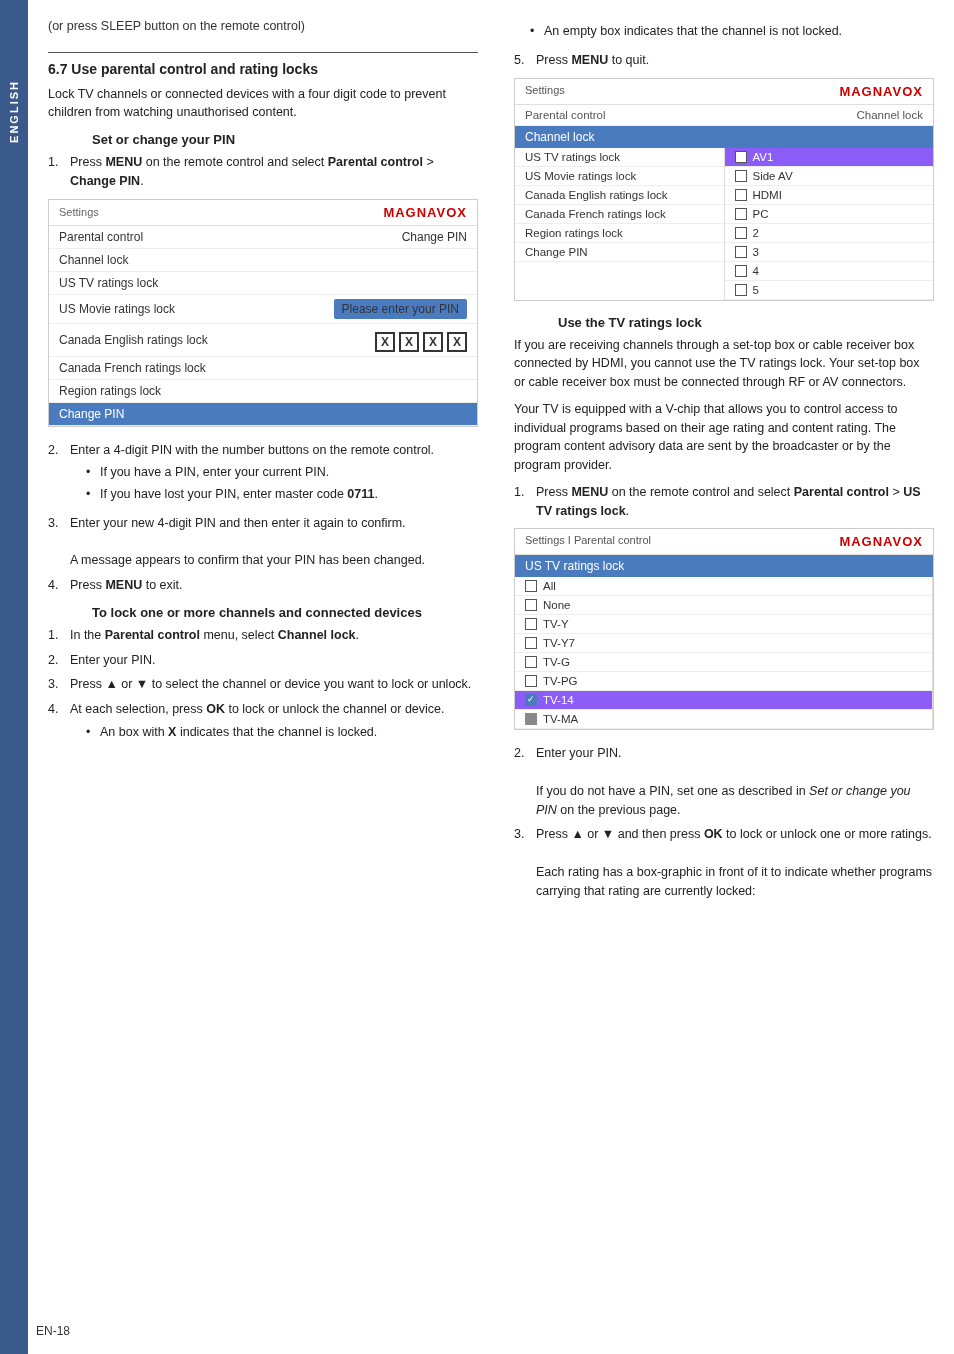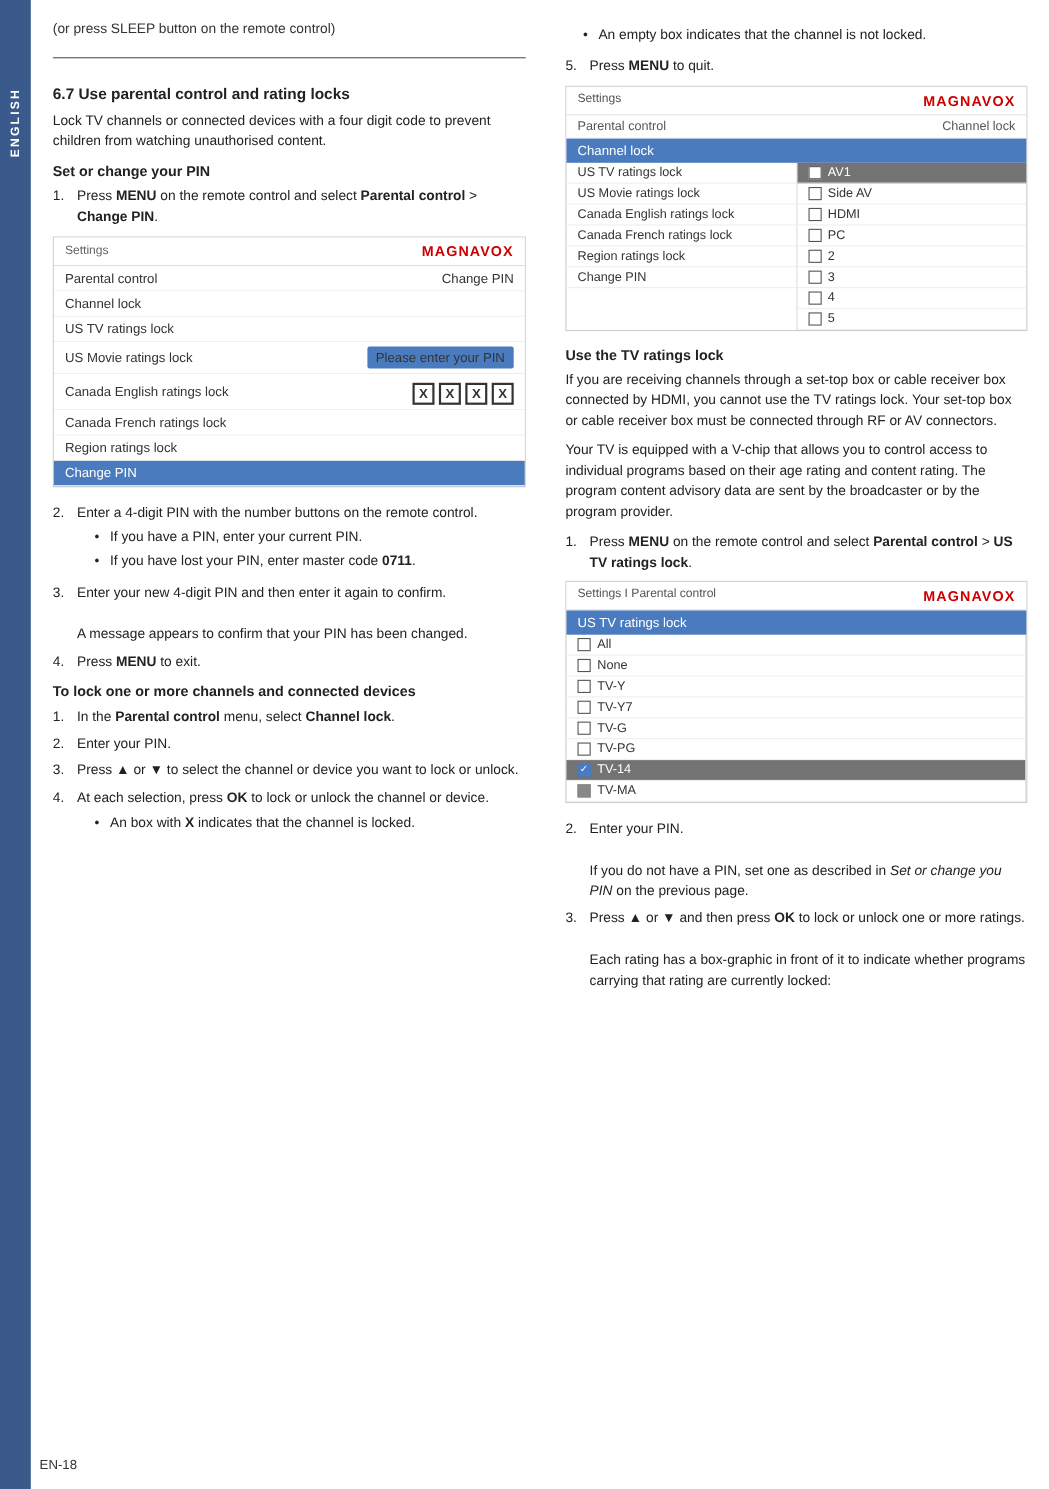--- a/index.html
+++ b/index.html
@@ -62,29 +62,30 @@
       color: #333;
       margin-bottom: 16px;
       line-height: 1.4;
     }
 
     
     .section-heading {
       font-size: 14px;
       font-weight: bold;
       border-top: 1.5px solid #555;
-      padding-top: 24px;
+      padding-top: 8px;
       margin-bottom: 8px;
     }
 
     .subsection-heading {
       font-size: 13px;
       font-weight: bold;
       margin-bottom: 6px;
       margin-top: 10px;
+      margin-left: 44px;
     }
 
     .body-text {
       font-size: 12.5px;
       line-height: 1.5;
       margin-bottom: 8px;
       color: #222;
     }
 
     
@@ -233,21 +234,21 @@
     .cl-row {
       display: flex;
       align-items: center;
       gap: 6px;
       padding: 3px 10px;
       border-bottom: 1px solid #eee;
       font-size: 11.5px;
       color: #333;
     }
     .cl-row.highlighted {
-      background: #737373;
+      background: #8b5cf6;
       color: #fff;
       align-items: center;
     }
     .checkbox-icon {
       width: 12px;
       height: 12px;
       border: 1.5px solid #555;
       display: inline-block;
       background: #fff;
       flex-shrink: 0;

